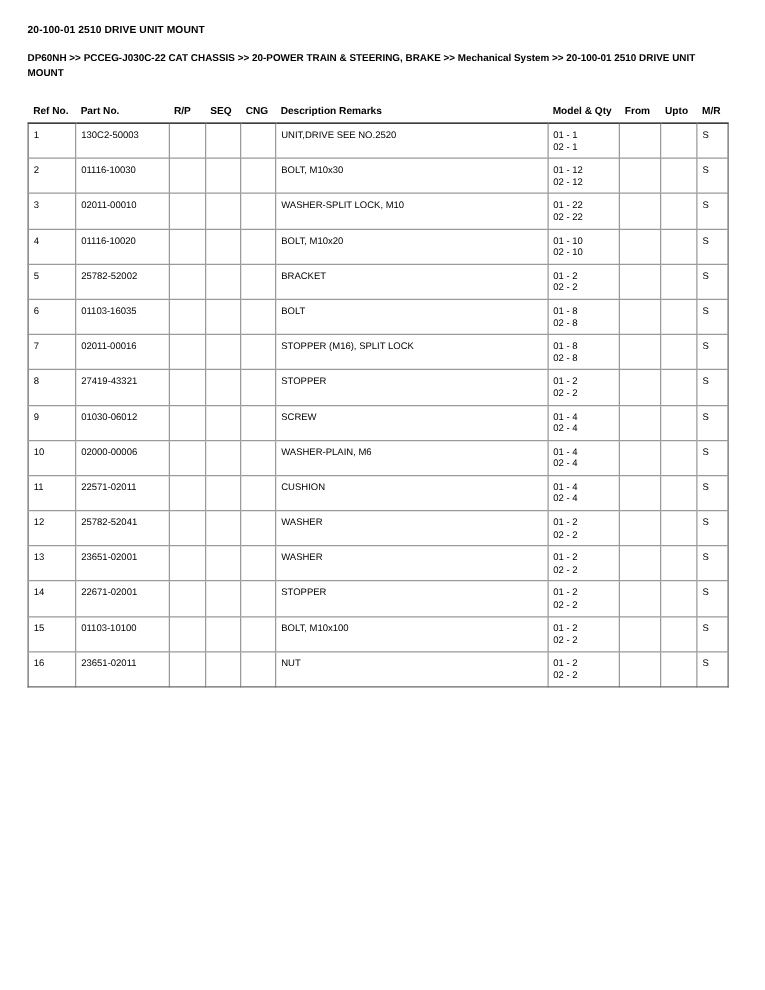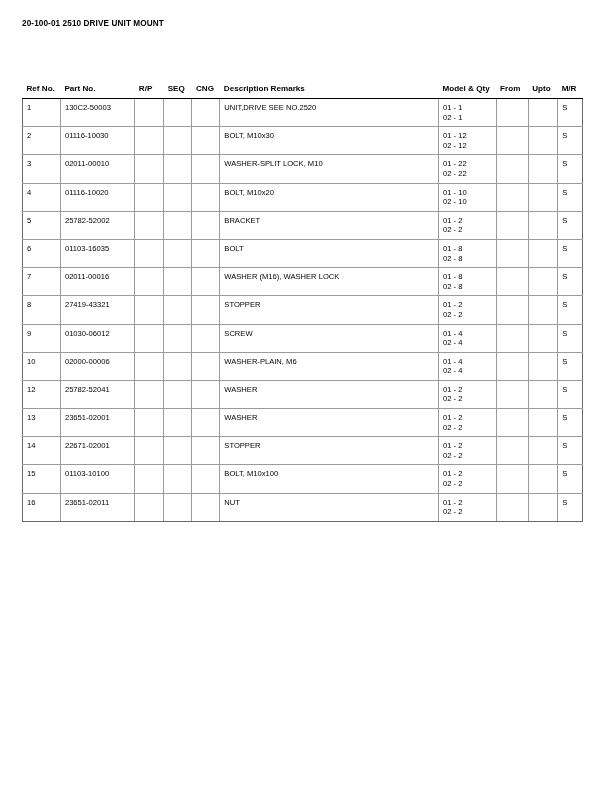--- a/index.html
+++ b/index.html
@@ -115,20 +115,21 @@
     white-space: nowrap;
   }
 </style>
 </head>
 <body>
 
 <div class="page">
 
   <div class="page-title">20-100-01 2510 DRIVE UNIT MOUNT</div>
 
+  <div class="breadcrumb">DP60NH &gt;&gt; PCCEG-J030C-22 CAT CHASSIS &gt;&gt; 20-POWER TRAIN &amp; STEERING, BRAKE &gt;&gt; Mechanical System &gt;&gt; 20-100-01 2510 DRIVE UNIT MOUNT</div>
 
   <table class="parts-table">
     <thead>
       <tr>
         <th class="c-ref">Ref No.</th>
         <th class="c-part">Part No.</th>
         <th class="c-rp">R/P</th>
         <th class="c-seq">SEQ</th>
         <th class="c-cng">CNG</th>
         <th class="c-desc">Description Remarks</th>
@@ -228,21 +229,21 @@
           <td class="c-from"></td>
           <td class="c-upto"></td>
           <td class="c-mr">S</td>
         </tr>
         <tr>
           <td class="c-ref">7</td>
           <td class="c-part">02011-00016</td>
           <td class="c-rp"></td>
           <td class="c-seq"></td>
           <td class="c-cng"></td>
-          <td class="c-desc">WASHER (M16), WASHER LOCK</td>
+          <td class="c-desc">STOPPER (M16), SPLIT LOCK</td>
           <td class="c-model">
             <span class="qty-line">01 - 8</span>
             <span class="qty-line">02 - 8</span>
           </td>
           <td class="c-from"></td>
           <td class="c-upto"></td>
           <td class="c-mr">S</td>
         </tr>
         <tr>
           <td class="c-ref">8</td>
@@ -283,20 +284,35 @@
           <td class="c-desc">WASHER-PLAIN, M6</td>
           <td class="c-model">
             <span class="qty-line">01 - 4</span>
             <span class="qty-line">02 - 4</span>
           </td>
           <td class="c-from"></td>
           <td class="c-upto"></td>
           <td class="c-mr">S</td>
         </tr>
         <tr>
+          <td class="c-ref">11</td>
+          <td class="c-part">22571-02011</td>
+          <td class="c-rp"></td>
+          <td class="c-seq"></td>
+          <td class="c-cng"></td>
+          <td class="c-desc">CUSHION</td>
+          <td class="c-model">
+            <span class="qty-line">01 - 4</span>
+            <span class="qty-line">02 - 4</span>
+          </td>
+          <td class="c-from"></td>
+          <td class="c-upto"></td>
+          <td class="c-mr">S</td>
+        </tr>
+        <tr>
           <td class="c-ref">12</td>
           <td class="c-part">25782-52041</td>
           <td class="c-rp"></td>
           <td class="c-seq"></td>
           <td class="c-cng"></td>
           <td class="c-desc">WASHER</td>
           <td class="c-model">
             <span class="qty-line">01 - 2</span>
             <span class="qty-line">02 - 2</span>
           </td>

